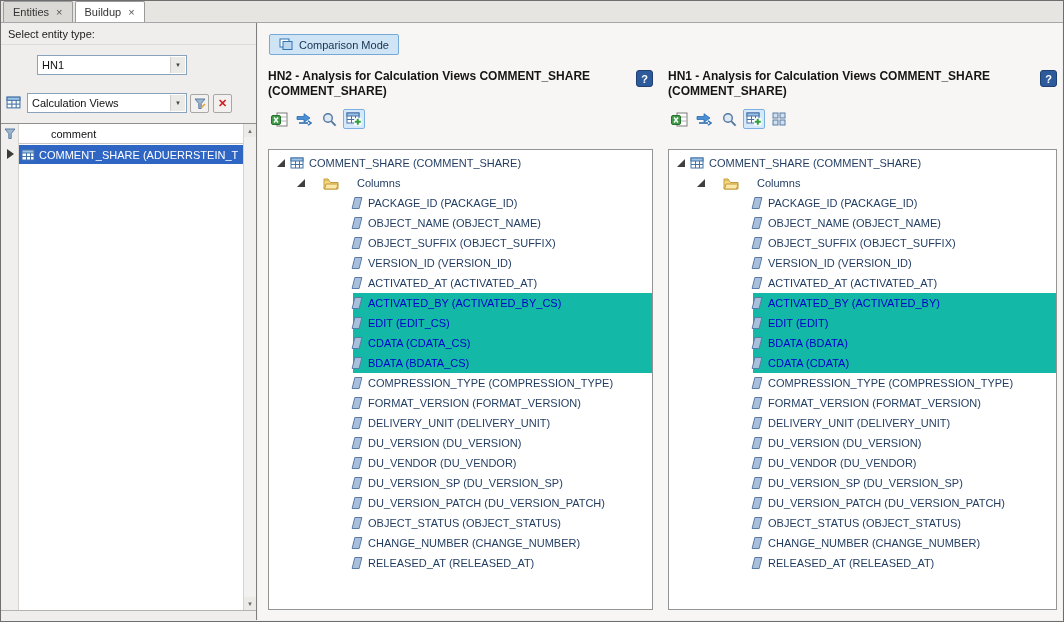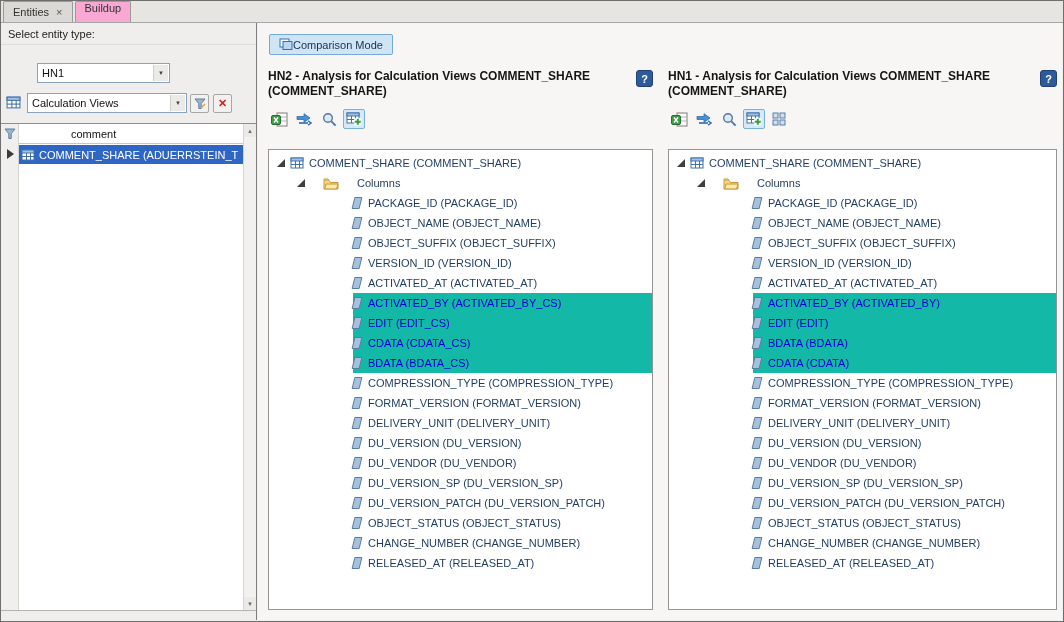--- a/index.html
+++ b/index.html
@@ -19,42 +19,42 @@
     position:absolute; top:0; left:0; right:0; height:22px;
     background:#e7e5e2; border-bottom:1px solid #a6a6a6;
     display:flex; padding-left:2px;
   }
   .tab {
     height:21px; display:flex; align-items:center; gap:7px;
     padding:0 9px; border:1px solid #9a9a9a; border-bottom:none;
     background:#dbd9d5; color:#333; border-radius:2px 2px 0 0; margin-right:2px;
     cursor:default;
   }
-  .tab.active { background:#f9a8d4;flex-direction:column; }
+  .tab.active { background:#ffffff; }
   .tab-close { color:#555; font-size:11px; line-height:11px; }
 
   
   .sidebar {
     position:absolute; top:22px; left:0; width:256px; bottom:1px;
     background:#efeeec; border-right:1px solid #7f7f7f;
   }
   .sidebar-label { position:absolute; top:5px; left:7px; color:#1c1c1c; }
   .sidebar-sep { position:absolute; top:21px; left:0; right:0; border-top:1px solid #dddbd8; }
 
   .combo {
     position:absolute; height:20px; background:#fff; border:1px solid #8aa3bd;
     display:flex; align-items:center; padding:0 4px; color:#111;
   }
   .combo .combo-arrow {
     position:absolute; right:1px; top:1px; bottom:1px; width:15px;
     background:#eceae7; border-left:1px solid #cfcdc9;
     display:flex; align-items:center; justify-content:center;
     font-size:6px; color:#444;
   }
-  .combo-system { top:40px; left:36px; width:133px; }
+  .combo-system { top:32px; left:36px; width:150px; }
   .combo-entity { top:70px; left:26px; width:160px; }
   .cv-icon { position:absolute; top:72px; left:5px; }
 
   .side-btn {
     position:absolute; top:71px; width:19px; height:19px;
     background:#f2f1ef; border:1px solid #a9a7a3; border-radius:2px;
     display:flex; align-items:center; justify-content:center; cursor:default;
   }
   .filter-btn { left:189px; }
   .clear-btn  { left:212px; color:#cc2222; font-weight:bold; font-size:11px; }
@@ -75,37 +75,37 @@
   .st-scroll .sbtn {
     position:absolute; left:0; right:0; height:13px; display:flex;
     align-items:center; justify-content:center; font-size:6px; color:#6b6b6b;
     background:#eceae7;
   }
   .st-scroll .sbtn.up { top:0; }
   .st-scroll .sbtn.down { bottom:0; }
   .st-header {
     position:absolute; top:0; left:18px; right:13px; height:20px;
     background:#fff; border-bottom:1px solid #c9c7c4;
-    display:flex; align-items:center; padding-left:52px; color:#111;
+    display:flex; align-items:center; padding-left:32px; color:#111;
   }
   .st-funnel { position:absolute; top:4px; left:3px; }
   .st-row-selected {
     position:absolute; top:21px; left:18px; right:13px; height:19px;
     background:#2f66c4; color:#fff; display:flex; align-items:center;
     gap:4px; padding-left:2px; overflow:hidden; white-space:nowrap; cursor:default;
   }
   .st-marker { position:absolute; top:25px; left:5px; }
 
   
   .main { position:absolute; top:22px; left:257px; right:1px; bottom:1px; background:#f7f6f4; }
 
   .cmp-btn {
     position:absolute; top:11px; left:11px; height:21px;
     background:#cfe5f6; border:1px solid #77a9d6; border-radius:2px;
-    display:flex; align-items:center; padding:0 9px;
+    display:flex; align-items:center; gap:6px; padding:0 9px;
     color:#14324e; cursor:default;
   }
 
   .panel { position:absolute; top:46px; bottom:10px; display:flex; flex-direction:column; }
   .panel-left  { left:10px;  width:385px; }
   .panel-right { left:410px; width:389px; }
 
   .panel-head { display:flex; align-items:flex-start; }
   .panel-title { flex:1; font-weight:bold; font-size:12px; line-height:15px; color:#141414; padding-right:10px; }
   .help-btn {

